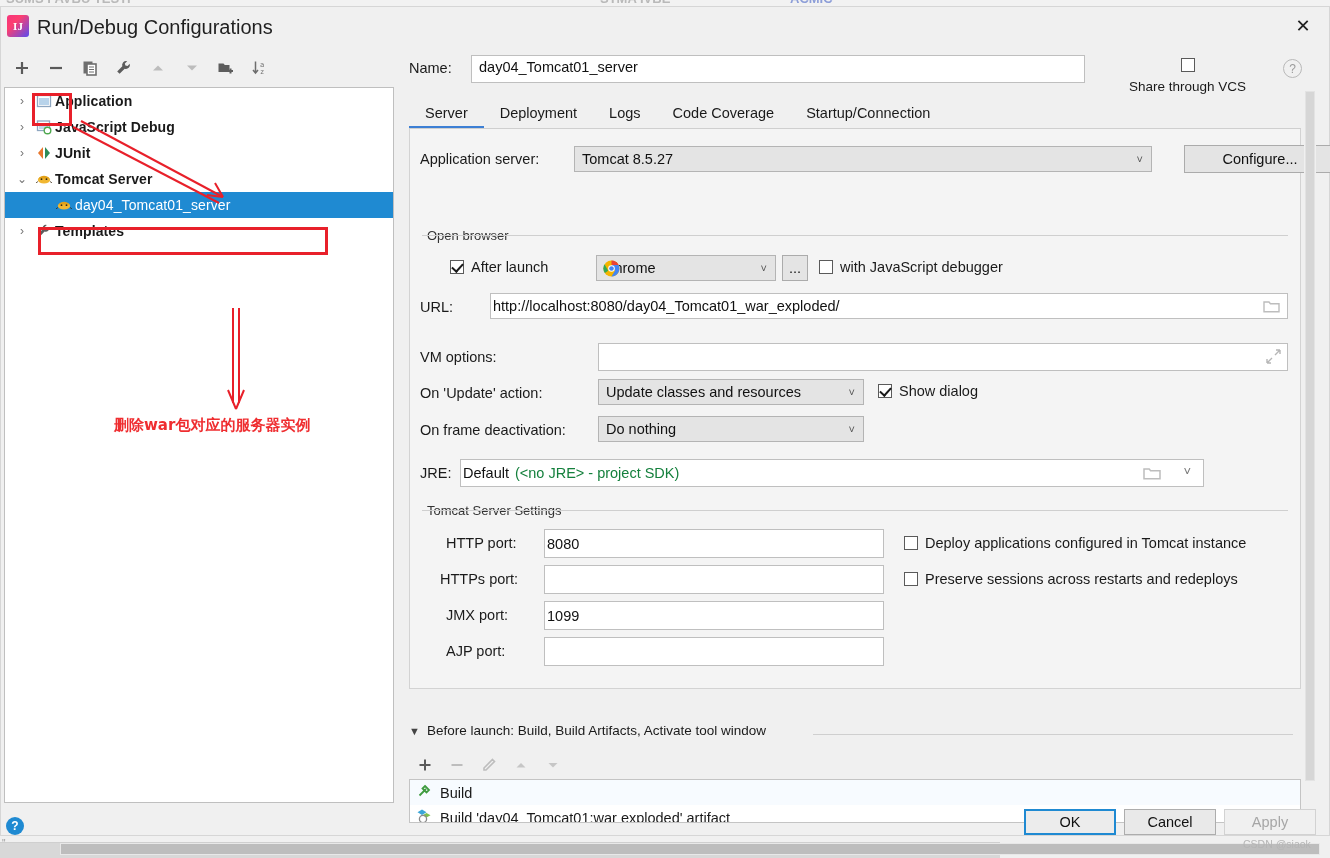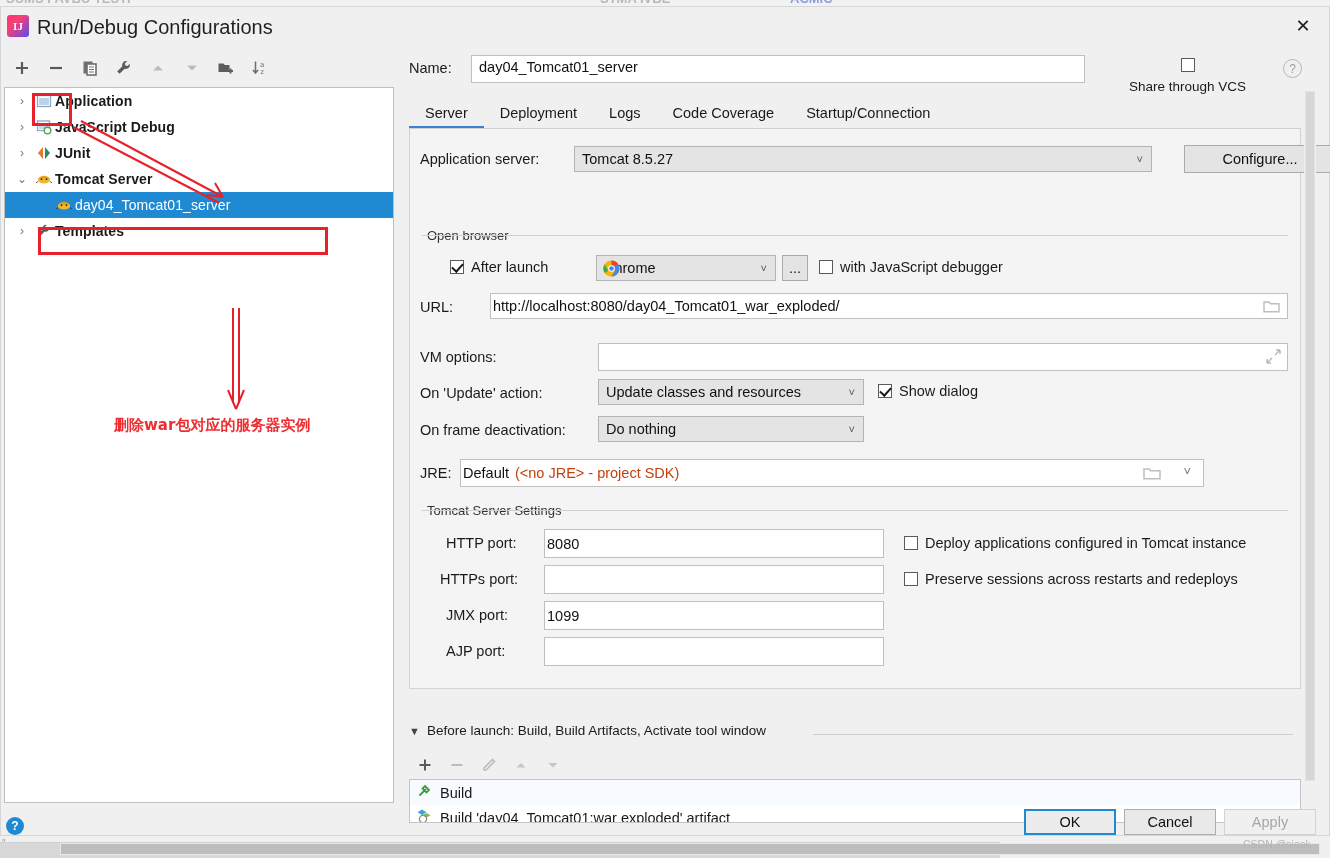--- a/index.html
+++ b/index.html
@@ -480,21 +480,21 @@
 
       <span class="row-label" style="left:10px; top:293px;">On frame deactivation:</span>
       <div class="combo" style="left:188px; top:287px; width:266px;">
         <span>Do nothing</span>
         <span class="arrow">˅</span>
       </div>
 
       <span class="row-label" style="left:10px; top:336px;">JRE:</span>
       <div class="txt" style="left:50px; top:330px; width:744px; height:28px;">
         <span>Default</span>
-        <span style="color:#c2410c; margin-left:6px;">(&lt;no JRE&gt; - project SDK)</span>
+        <span style="color:#15803d; margin-left:6px;">(&lt;no JRE&gt; - project SDK)</span>
         <span style="position:absolute; right:42px; top:6px;">
           <svg width="18" height="15" viewBox="0 0 18 15">
               <path d="M1 3h5.2l1.4 1.8H17v8H1z" fill="none" stroke="#bdbdbd" stroke-width="1.5"></path>
             </svg>
         </span>
         <span style="position:absolute; right:12px; top:4px; color:#777; font-size:13px;">˅</span>
       </div>
 
       <span class="group-title" style="left:12px; top:374px;">Tomcat Server Settings</span>
       <div class="group-line" style="left:12px; top:381px; width:866px;"></div>

